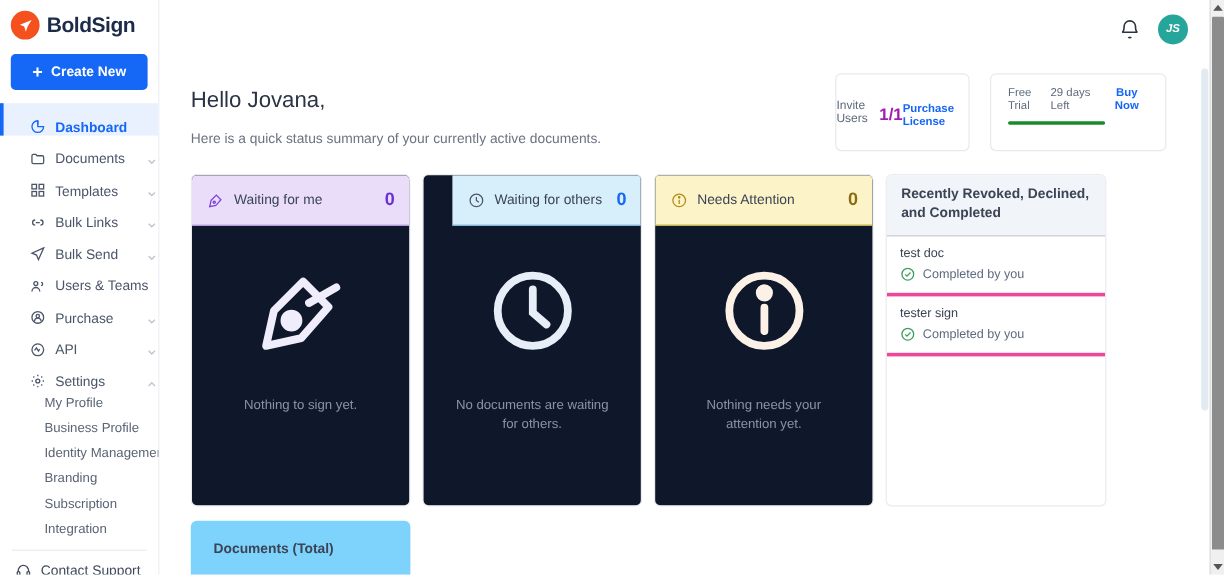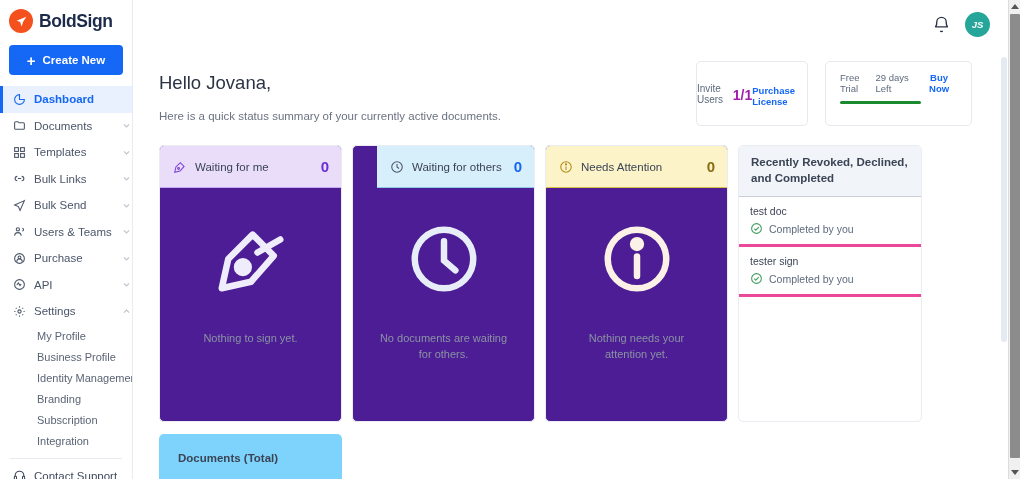--- a/index.html
+++ b/index.html
@@ -38,23 +38,23 @@
     color: #fff;
     font-size: 11.5px; font-weight: bold;
     display: flex; align-items: center; justify-content: center; gap: 7px;
     cursor: pointer;
     border: none; width: 114px;
   }
   .plus-icon { font-size: 15px; font-weight: bold; line-height: 1; }
 
   .nav { margin-top: 11px; }
   .nav-item {
-    display: flex; align-items: center;
+    display: flex; align-items: flex-end;
     height: 26.5px;
-    padding-left: 12px;
+    padding-left: 24px;
     gap: 8px;
     font-size: 11.5px;
     color: #4a5568;
     cursor: pointer;
     position: relative;
   }
   .nav-item.active { background: #eaf1fe; color: #1567f5; font-weight: bold; }
   .nav-item.active::before {
     content: ""; position: absolute; left: 0; top: 0; bottom: 0; width: 3px; background: #1567f5;
   }
@@ -108,21 +108,21 @@
   .tc-link { font-size: 9.5px; color: #1567f5; font-weight: bold; margin-top: 4px; cursor: pointer; }
   .trial-top { display: flex; justify-content: space-between; font-size: 9.5px; color: #5e6a7d; }
   .trial-bar { height: 3px; background: #1a8a2e; border-radius: 2px; margin: 7px 0 0 0; }
   .trial-link { font-size: 9.5px; color: #1567f5; font-weight: bold; text-align: center; cursor: pointer; }
 
   
   .cards-row { display: flex; gap: 10px; margin-top: 23px; align-items: flex-start; }
   .scard {
     width: 183px; height: 277px;
     border: 1px solid #e9ecf1; border-radius: 5px;
-    background: #4c1d95; overflow: hidden;
+    background: #0f172a; overflow: hidden;
     display: flex; flex-direction: column;
     position: relative;
   }
   .scard-head {
     height: 42px; display: flex; align-items: center;
     padding: 0 12px; gap: 8px;
   }
   .scard-head .h-ico { width: 15px; height: 15px; flex: 0 0 15px; display: flex; align-items: center; justify-content: center; }
   .scard-head .h-label { flex: 1; font-size: 11.5px; color: #3b4455; }
   .scard-head .h-count { font-size: 15px; font-weight: bold; }

